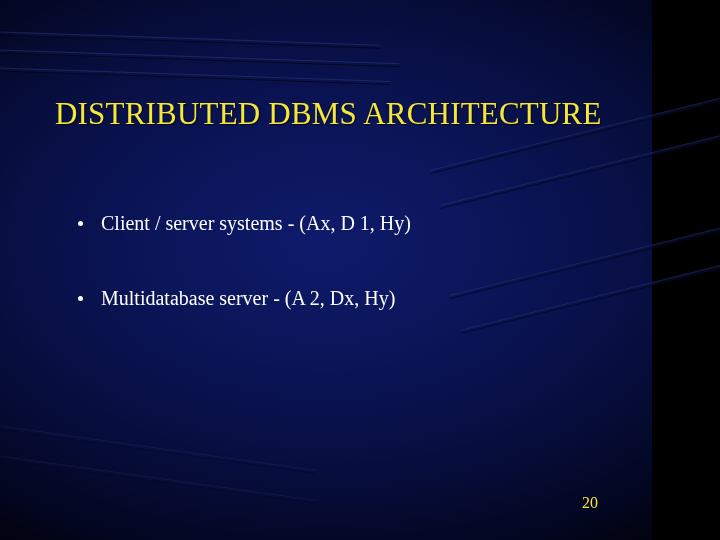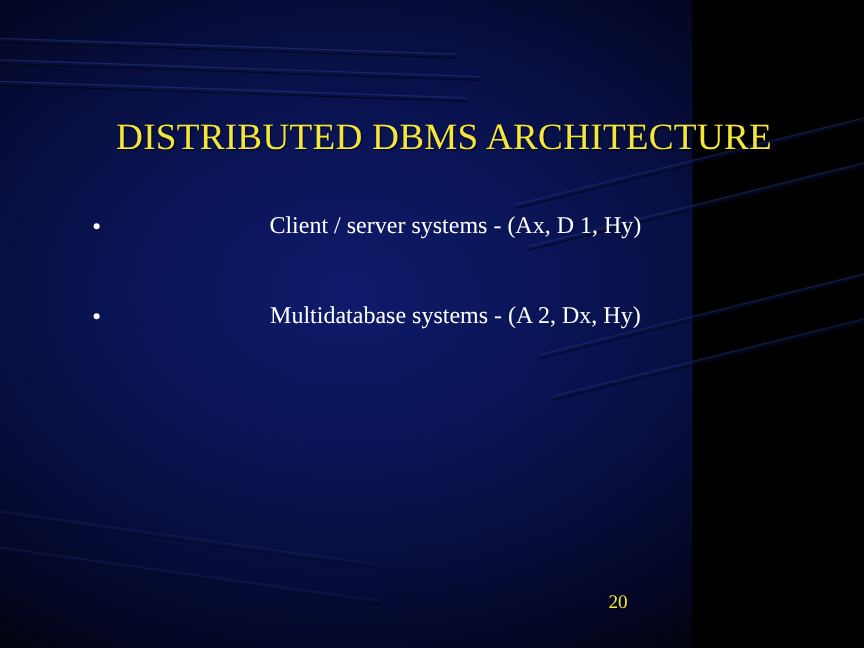--- a/index.html
+++ b/index.html
@@ -6,25 +6,24 @@
     margin: 0;
     padding: 0;
     width: 720px;
     height: 540px;
     overflow: hidden;
     font-family: "Times New Roman", Times, serif;
     background: #000000;
   }
   .slide {
     position: relative;
-    width: 577px;
+    width: 652px;
     height: 540px;
     background: radial-gradient(ellipse 90% 70% at 50% 45%, #0f1b6b 0%, #0a1455 35%, #070e3e 60%, #030620 85%, #010208 100%);
     box-sizing: border-box;
-    text-align: center;
   }
   .streak {
     position: absolute;
     height: 2px;
     background: linear-gradient(to right, rgba(0,0,20,0) 0%, rgba(10,20,70,0.55) 20%, rgba(10,20,70,0.55) 80%, rgba(0,0,20,0) 100%);
     border-top: 1px solid rgba(80,100,200,0.25);
     border-bottom: 1px solid rgba(0,0,0,0.6);
     transform-origin: left center;
     pointer-events: none;
   }
@@ -55,20 +54,21 @@
     top: 176px;
     width: 580px;
     color: #ffffff;
     font-size: 20px;
     line-height: 1.25;
   }
   .item {
     display: flex;
     align-items: flex-start;
     margin-bottom: 50px;
+    margin-top: 35px;
   }
   .bullet-dot {
     flex: 0 0 auto;
     width: 5px;
     height: 5px;
     border-radius: 50%;
     background: #ffffff;
     margin-top: 10px;
     margin-right: 18px;
   }
@@ -101,18 +101,18 @@
 
   <div class="title">DISTRIBUTED DBMS ARCHITECTURE</div>
 
   <div class="body">
     <div class="item">
       <span class="bullet-dot"></span>
       <span class="item-text">Client / server systems - (Ax, D 1, Hy)</span>
     </div>
     <div class="item">
       <span class="bullet-dot"></span>
-      <span class="item-text">Multidatabase systems - (A 2, Dx, Hy)</span>
+      <span class="item-text">Multidatabase server - (A 2, Dx, Hy)</span>
     </div>
   </div>
 
   <div class="pagenum">20</div>
 </div>
 
 </body></html>

